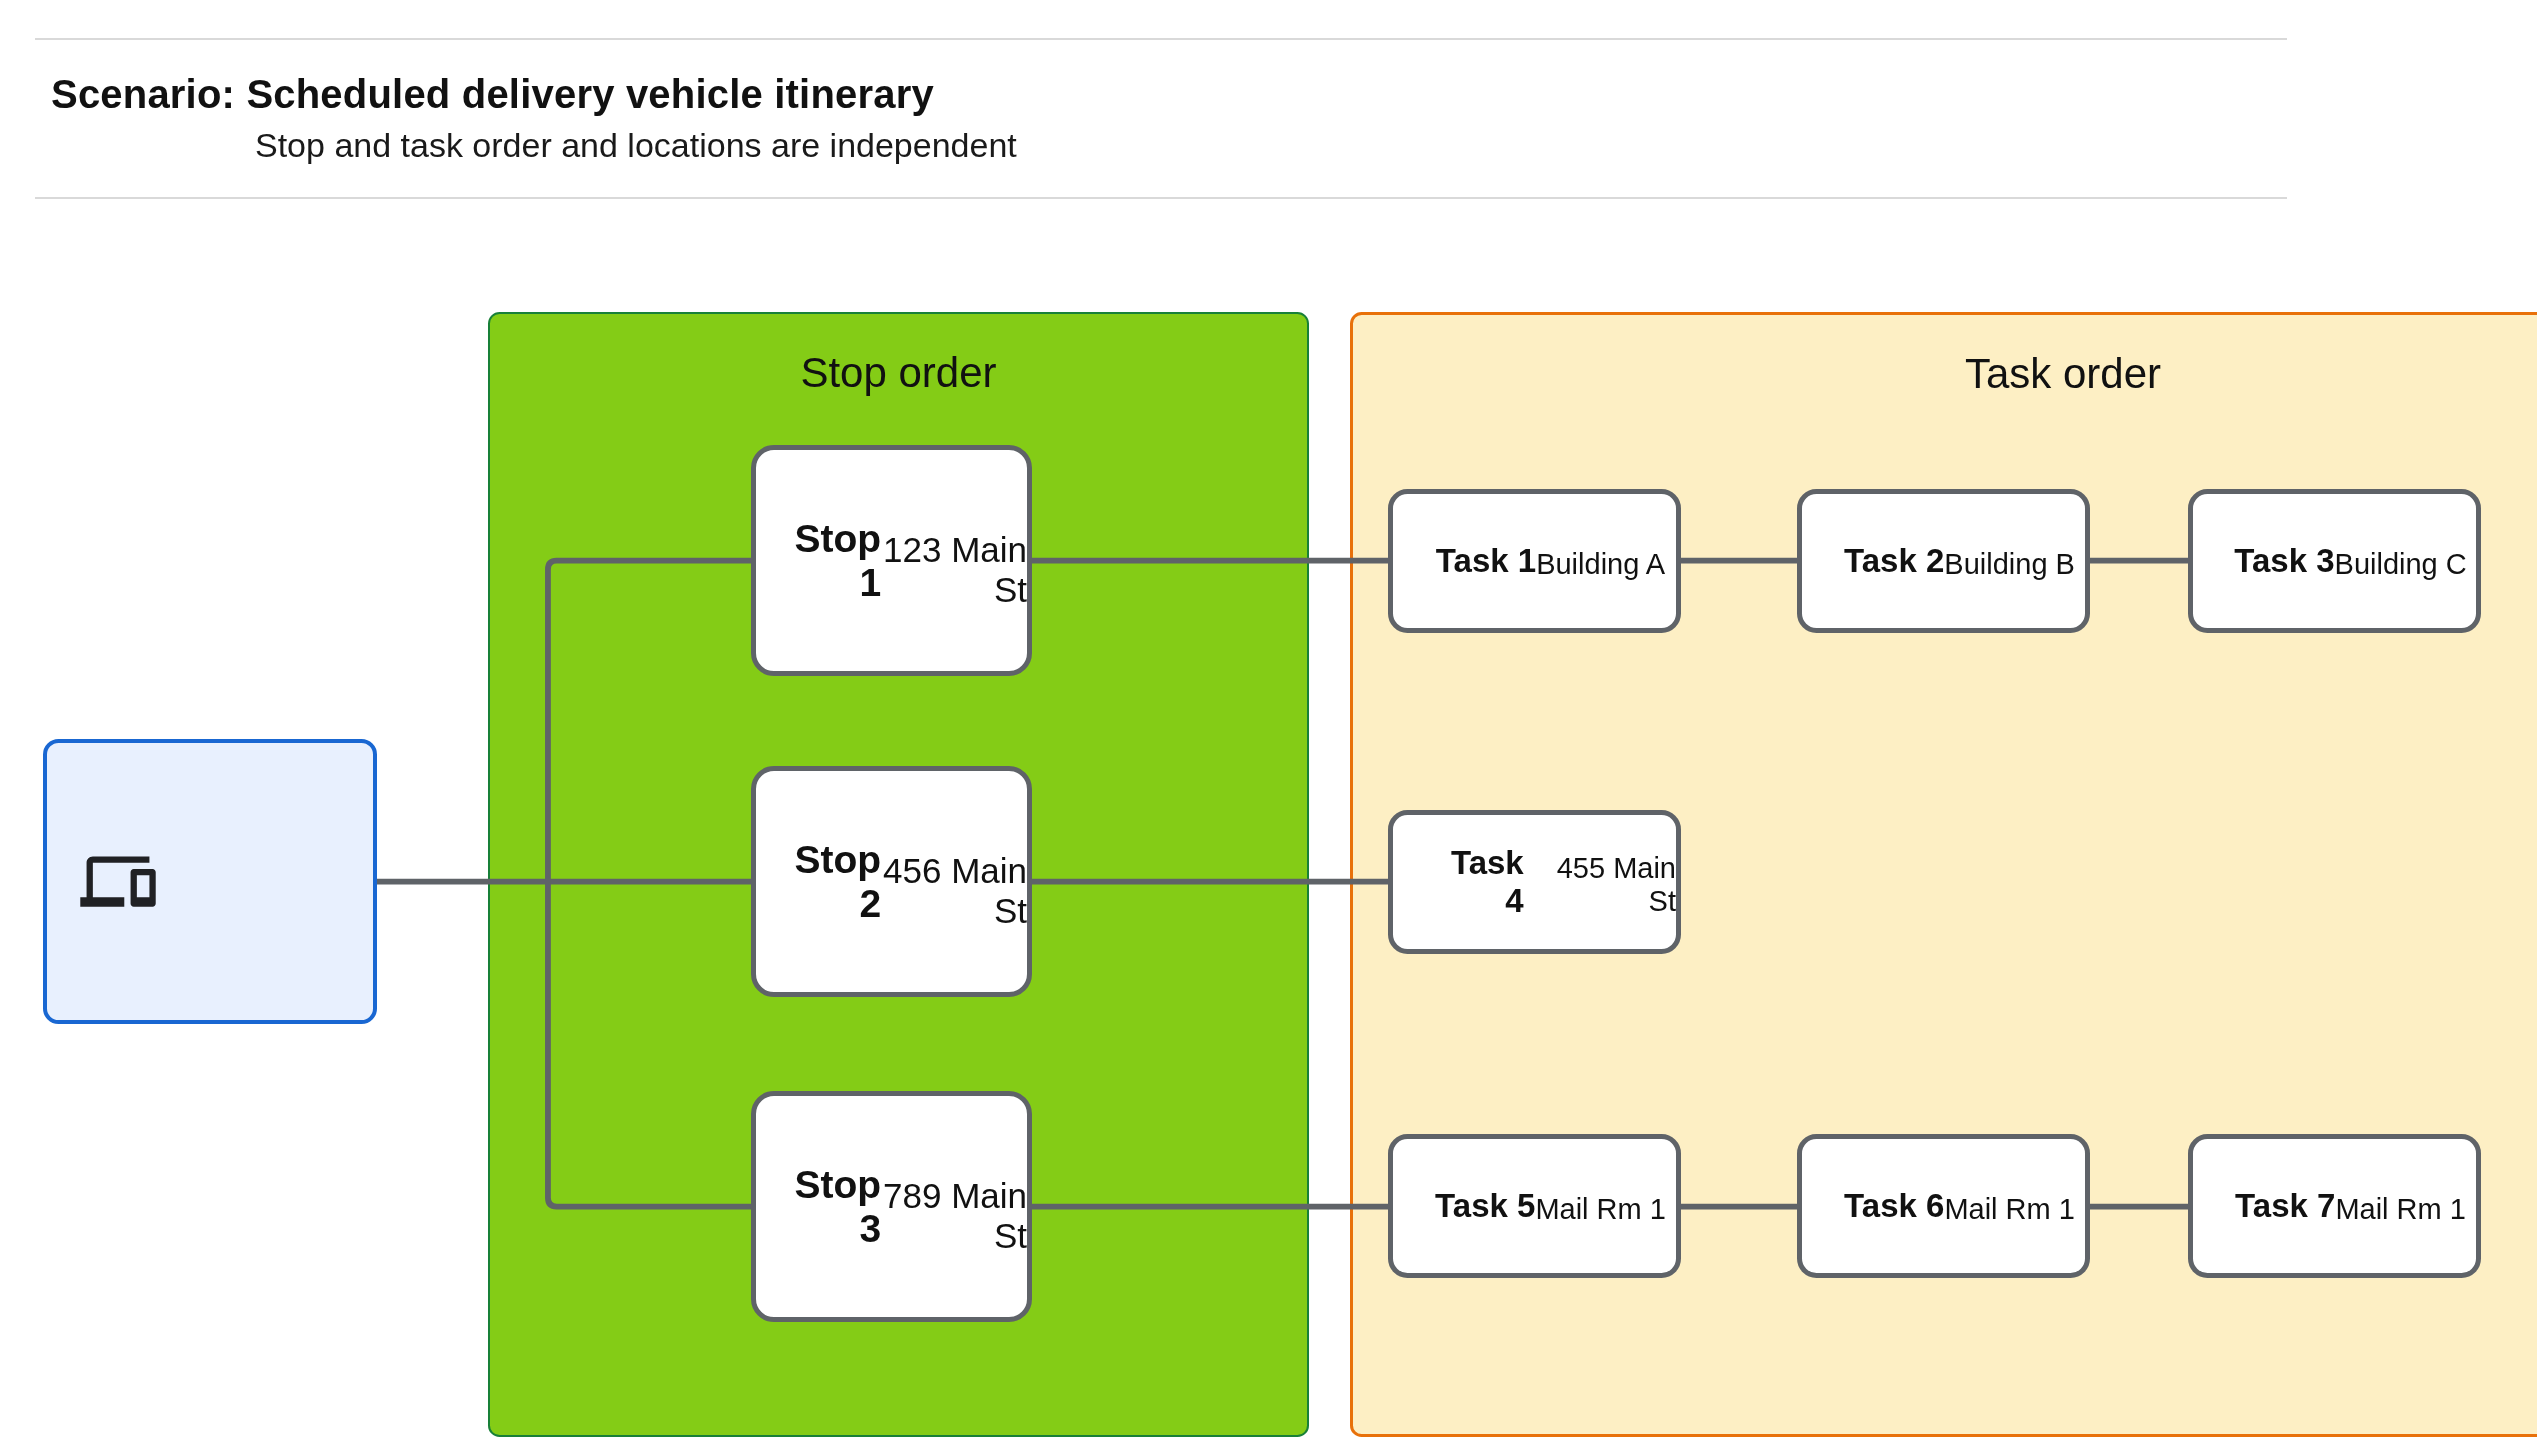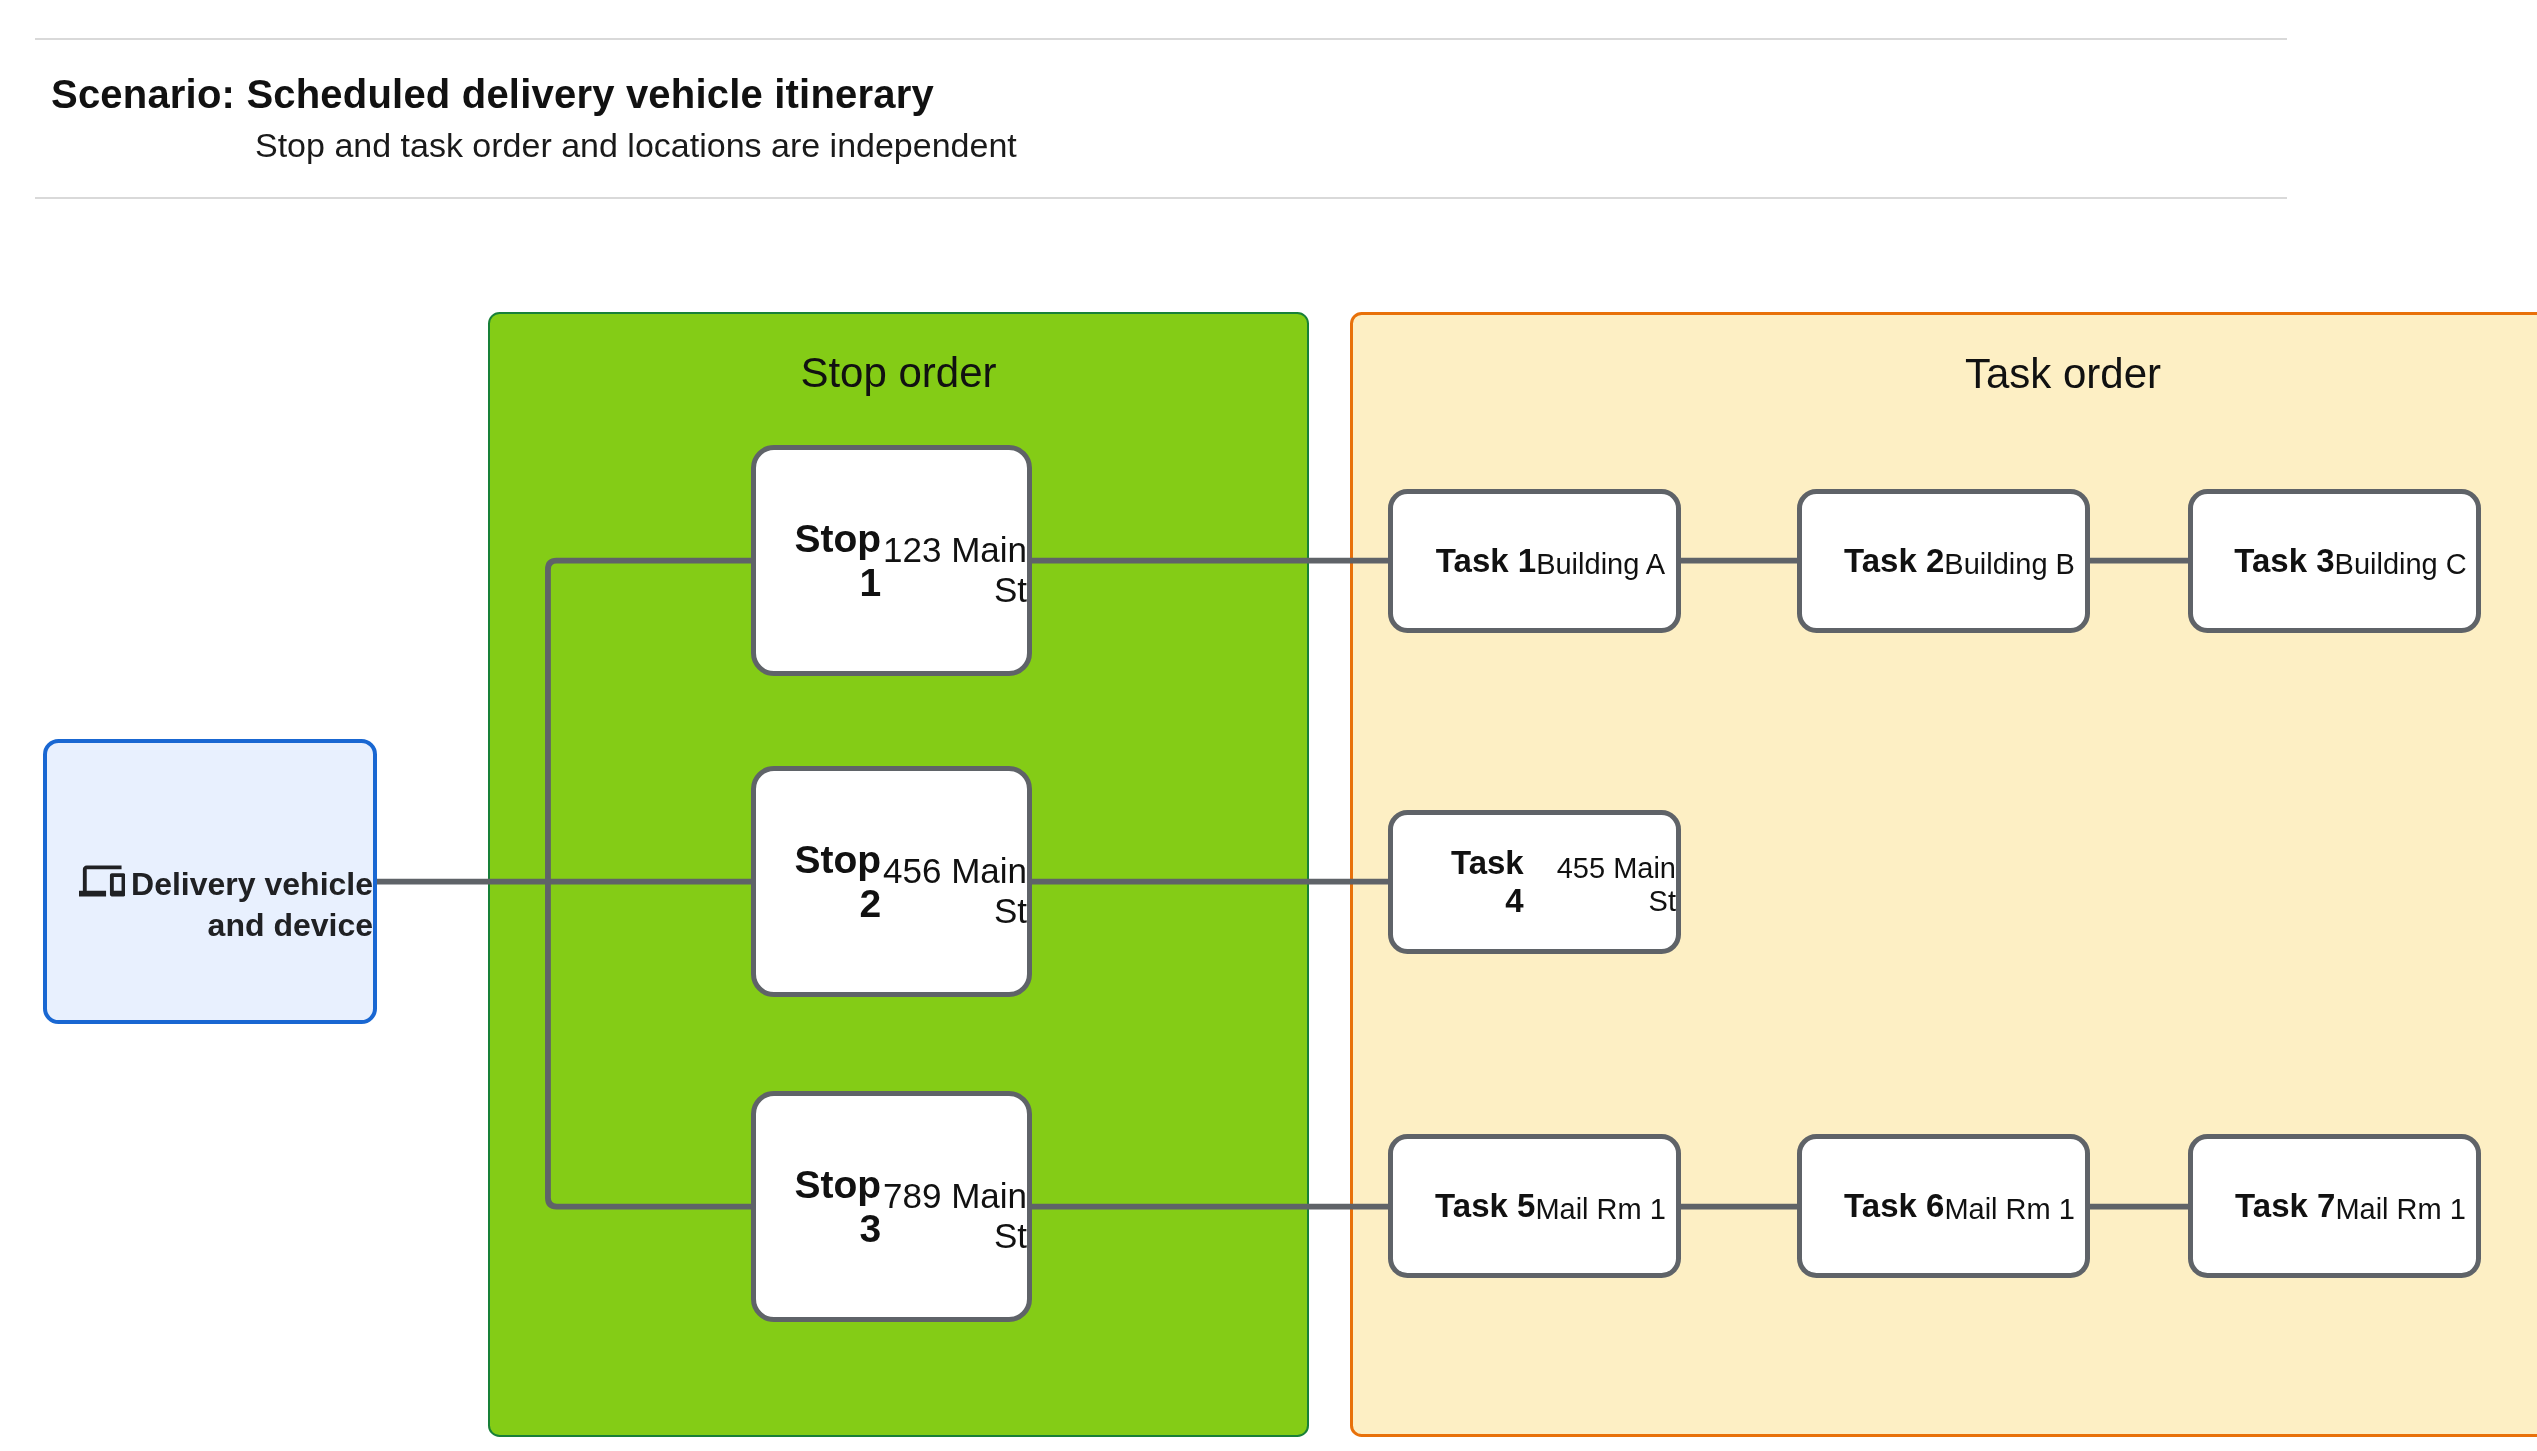--- a/index.html
+++ b/index.html
@@ -88,21 +88,20 @@
     <path d="M 2152 578 L 2259 578"></path>
     <path d="M 1730 1244 L 1856 1244"></path>
     <path d="M 2152 1244 L 2259 1244"></path>
   </g>
 </svg>
 
 <div class="node vehicle-node">
   <svg class="vehicle-icon" viewBox="0 0 24 21">
     <path fill="#202124" d="M4 5h18V3H4c-1.1 0-2 .9-2 2v11H0v3h14v-3H4V5zm19 2h-6c-.55 0-1 .45-1 1v10c0 .55.45 1 1 1h6c.55 0 1-.45 1-1V8c0-.55-.45-1-1-1zm-1 9h-4V9h4v7z"></path>
   </svg>
-  <div class="vehicle-label">Delivery vehicle and device</div>
 </div>
 
 <div class="node stop-node" style="top:445px;">
   <div class="stop-title">Stop 1</div>
   <div class="stop-sub">123 Main St</div>
 </div>
 <div class="node stop-node" style="top:766px;">
   <div class="stop-title">Stop 2</div>
   <div class="stop-sub">456 Main St</div>
 </div>

